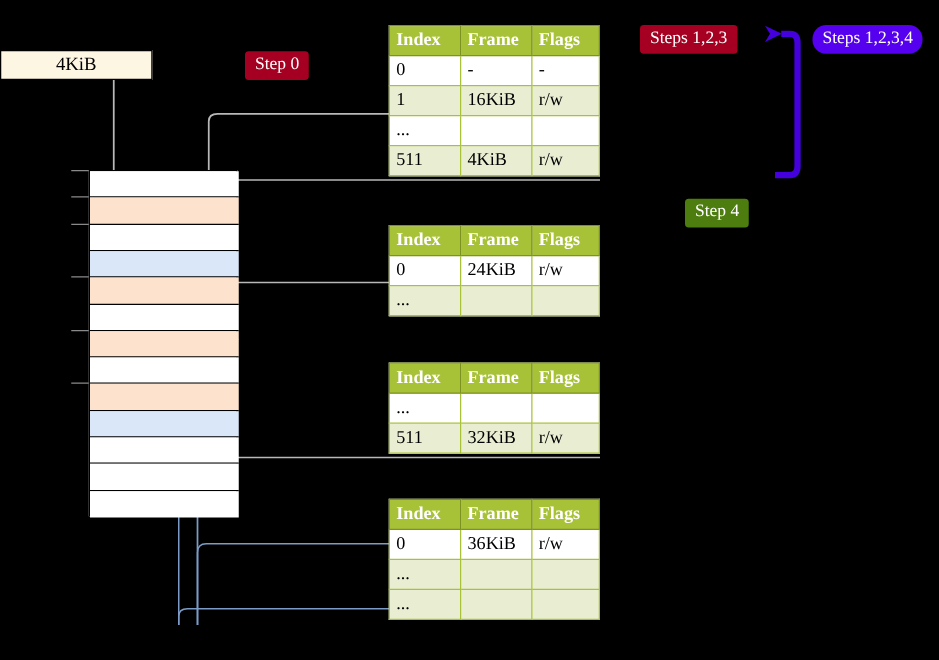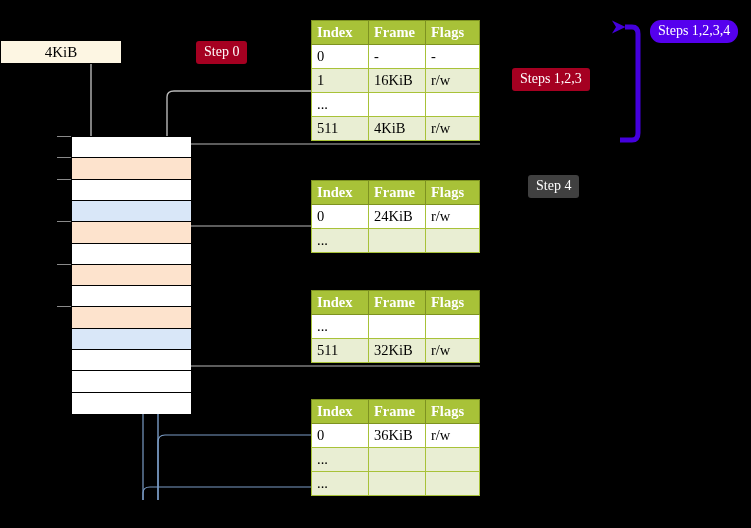--- a/index.html
+++ b/index.html
@@ -103,23 +103,23 @@
     <div class="mrow white" style="top: 149.154px; height: 21.3077px;"></div>
     <div class="mrow orange" style="top: 170.462px; height: 21.3077px;"></div>
     <div class="mrow blueish" style="top: 191.769px; height: 21.3077px;"></div>
     <div class="mrow white" style="top: 213.077px; height: 21.3077px;"></div>
     <div class="mrow white" style="top: 234.385px; height: 21.3077px;"></div>
     <div class="mrow white last" style="top: 255.692px; height: 21.3077px;"></div>
   </div>
 
 <div id="badge-holder">
     <div class="badge red" style="left: 196px; top: 41px; background: rgb(165, 0, 33);">Step 0</div>
-    <div class="badge red" style="left: 512px; top: 20px; background: rgb(165, 0, 33); margin-top: 48px;">Steps 1,2,3</div>
+    <div class="badge red" style="left: 512px; top: 20px; background: rgb(165, 0, 33);">Steps 1,2,3</div>
     <div class="badge blue" style="left: 650px; top: 20px; background: rgb(85, 0, 238);">Steps 1,2,3,4</div>
-    <div class="badge red" style="left: 528px; top: 159px; background: #404040; margin-top: 16px;">Step 4</div>
+    <div class="badge red" style="left: 548px; top: 159px; background: #4d7c0f;">Step 4</div>
   </div>
 
 <div id="table-holder">
     <table class="ptable" style="left: 311px; top: 20px;">
       <colgroup>
         <col class="c1">
         <col class="c2">
         <col class="c3">
       </colgroup>
       <thead>

